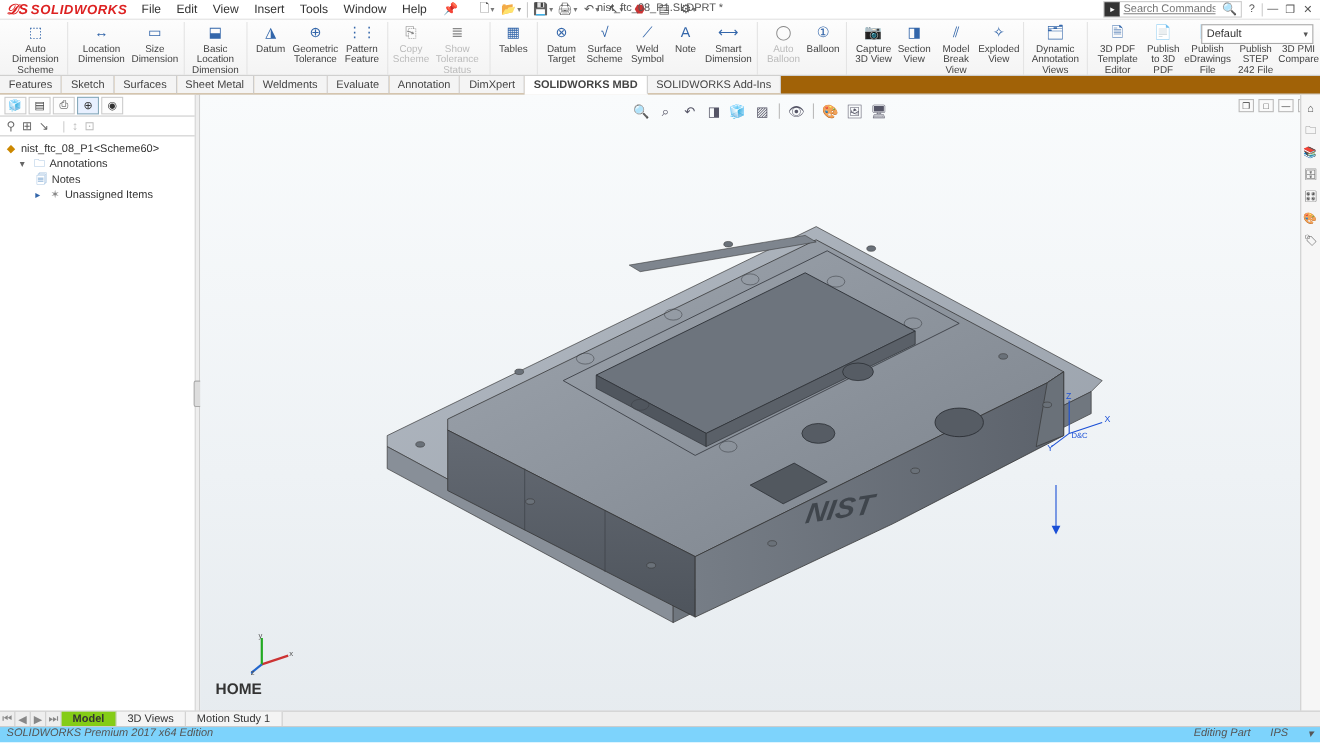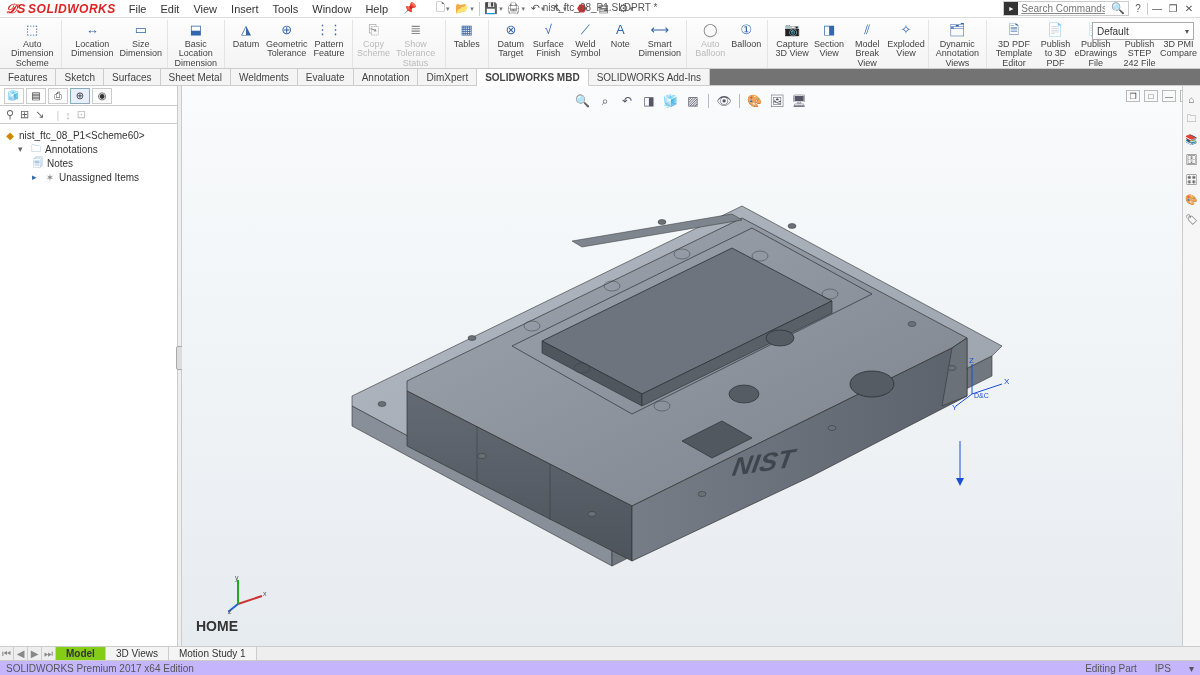--- a/index.html
+++ b/index.html
@@ -28,21 +28,21 @@
 .rgroup { display: flex; flex-direction: column; align-items: center; justify-content: flex-start; padding: 0 4px; border-right: 1px solid #e4e4e4; }
 .rgroup:last-child { border-right: none; }
 .rbtn { display: flex; flex-direction: column; align-items: center; justify-content: flex-start; padding: 1px 3px; text-align: center; line-height: 1.05; font-size: 9px; color: #444; min-width: 34px; }
 .rbtn.disabled { color: #bbb; }
 .rbtn .ric { width: 20px; height: 18px; margin-bottom: 1px; display:flex;align-items:center;justify-content:center; }
 .rrow { display: flex; }
 .config-drop { position: absolute; right: 6px; top: 4px; width: 102px; height: 18px; border: 1px solid #aaa; background: #fff; font-size: 10px; display:flex; align-items:center; padding: 0 4px; }
 .config-drop::after { content:"▾"; margin-left:auto; color:#555; font-size:8px; }
 
 
-.cm-tabs { height: 17px; background: #737373; border-bottom: 1px solid #ccc; display: flex; align-items: stretch; font-size: 10px; }
+.cm-tabs { height: 17px; background: #a16207; border-bottom: 1px solid #ccc; display: flex; align-items: stretch; font-size: 10px; }
 .cm-tabs .tab { padding: 1px 8px; border-right: 1px solid #ccc; display:flex; align-items:center; background: #f4f4f4; color:#444; }
 .cm-tabs .tab.active { background: #fff; border-bottom: 1px solid #fff; margin-bottom: -1px; font-weight: 600; }
 
 
 .workspace { position: absolute; top: 86px; left: 0; right: 0; bottom: 15px; display: flex; }
 
 
 .fm-panel { width: 178px; background: #fff; border-right: 1px solid #ccc; display:flex; flex-direction:column; }
 .fm-tabs1 { height: 20px; border-bottom: 1px solid #ccc; display:flex; align-items:center; padding: 0 4px; gap:2px; }
 .fm-tabs1 .ftb { width: 20px; height: 16px; border: 1px solid #ccc; background:#fdfdfd; display:flex;align-items:center;justify-content:center; font-size:10px; }
@@ -80,21 +80,21 @@
 .taskpane .tp { width:14px; height:14px; font-size:10px; color:#555; display:flex;align-items:center;justify-content:center; }
 
 
 .doc-tabs { position:absolute; left:0; right:0; bottom:15px; height:14px; background:#eee; border-top:1px solid #ccc; display:flex; align-items:stretch; font-size:10px; }
 .doc-tabs .dtab { padding:0 10px; border-right:1px solid #ccc; background:#f4f4f4; display:flex; align-items:center; }
 .doc-tabs .dtab.active { background:#84cc16; font-weight:600; }
 .doc-tabs .arrows { display:flex; }
 .doc-tabs .arrows span { width:14px; display:flex; align-items:center; justify-content:center; color:#888; border-right:1px solid #ccc; }
 
 
-.statusbar { position:absolute; left:0; right:0; bottom:0; height:15px; background:#c4b5fd; border-top:1px solid #ccc; display:flex; align-items:center; font-size:10px; padding:0 6px; color:#555; }
+.statusbar { position:absolute; left:0; right:0; bottom:0; height:15px; background:#7dd3fc; border-top:1px solid #ccc; display:flex; align-items:flex-start; font-size:10px; padding:0 6px; color:#555;font-style:italic; }
 .statusbar .sp { margin-left:auto; display:flex; gap:18px; }
 .ic-blue { color:#36a; font-size:13px; }
 .ic-gray { color:#888; font-size:13px; }
 
 
 .model { position:absolute; left:130px; top:80px; }
 </style>
 </head>
 <body>
 
@@ -243,21 +243,21 @@
       <div class="rbtn">
             <div class="ric">
               <span class="ic-blue">⊗</span>
             </div>
             <span>Datum Target</span>
           </div>
       <div class="rbtn">
             <div class="ric">
               <span class="ic-blue">√</span>
             </div>
-            <span>Surface Finish</span>
+            <span>Surface Scheme</span>
           </div>
       <div class="rbtn">
             <div class="ric">
               <span class="ic-blue">⟋</span>
             </div>
             <span>Weld Symbol</span>
           </div>
       <div class="rbtn">
             <div class="ric">
               <span class="ic-blue">A</span>

